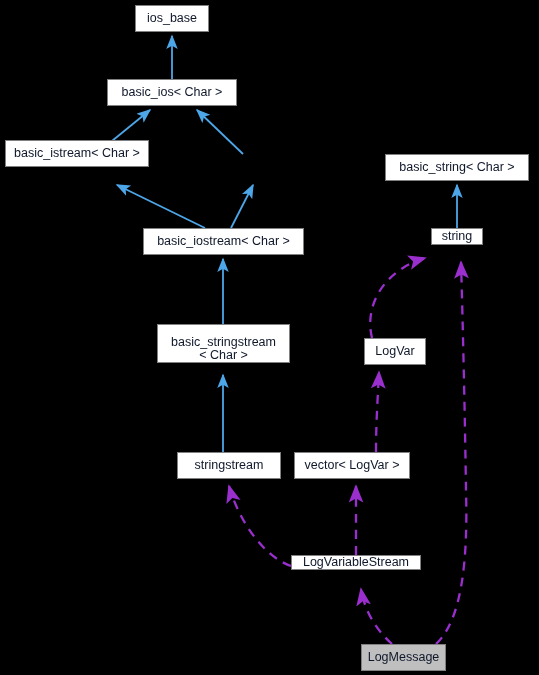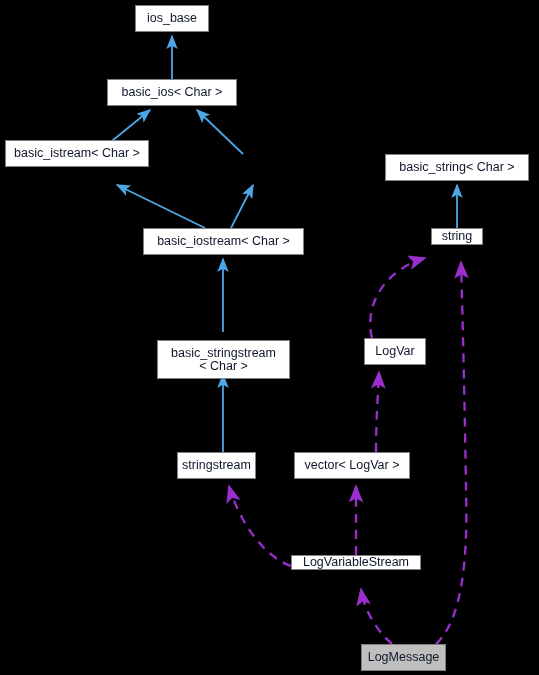--- a/index.html
+++ b/index.html
@@ -116,30 +116,30 @@
   </div>
 
   <div class="node" style="left:385px; top:154px; width:144px; height:27px;">
     <span class="node-label">basic_string&lt; Char &gt;</span>
   </div>
 
   <div class="node" style="left:431px; top:228px; width:52px; height:17px;">
     <span class="node-label">string</span>
   </div>
 
-  <div class="node" style="left:157px; top:340px; width:133px; height:39px;">
+  <div class="node" style="left:157px; top:324px; width:133px; height:39px;align-items:flex-end;">
     <span class="node-label">basic_stringstream
 &lt; Char &gt;</span>
   </div>
 
   <div class="node" style="left:364px; top:338px; width:62px; height:27px;">
     <span class="node-label">LogVar</span>
   </div>
 
-  <div class="node" style="left:177px; top:452px; width:79px; height:27px;">
+  <div class="node" style="left:177px; top:452px; width:104px; height:27px;">
     <span class="node-label">stringstream</span>
   </div>
 
   <div class="node" style="left:294px; top:452px; width:116px; height:27px;">
     <span class="node-label">vector&lt; LogVar &gt;</span>
   </div>
 
   <div class="node" style="left:291px; top:555px; width:130px; height:15px;">
     <span class="node-label">LogVariableStream</span>
   </div>

